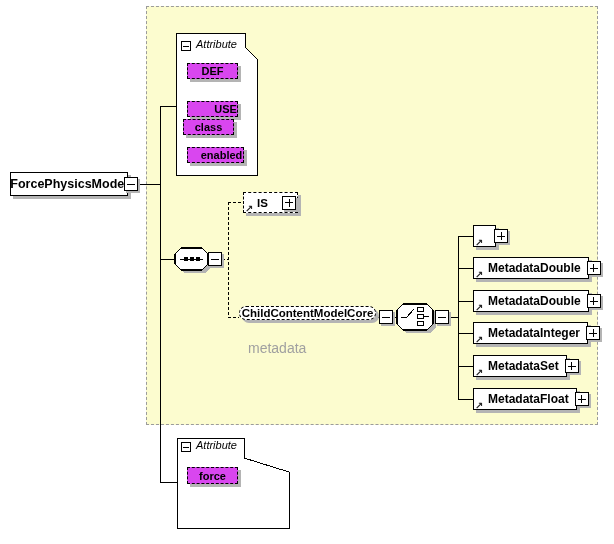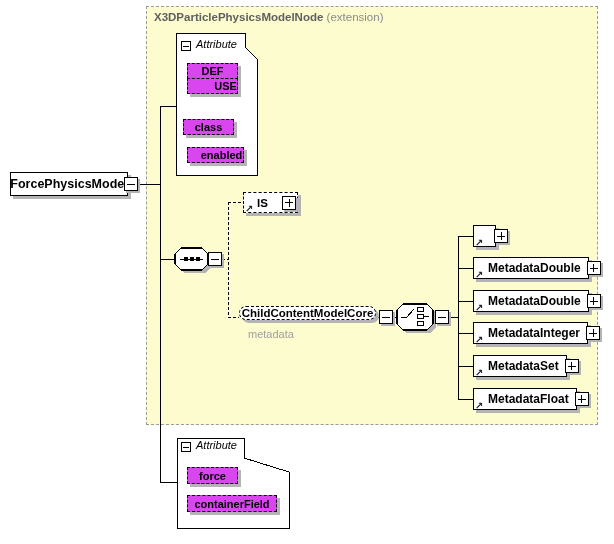--- a/index.html
+++ b/index.html
@@ -57,33 +57,29 @@
   .attr-title{
     position:absolute;font-size:11px;font-style:italic;color:#000;white-space:nowrap;
   }
   .attr{
     position:absolute;height:16px;box-sizing:border-box;background:#d946ef;
     border:1px dashed #000;box-shadow:3px 3px 0 var(--shadow);
     display:flex;align-items:center;justify-content:center;
     font-weight:bold;font-size:11px;color:#000;
   }
   .caption{
-    position:absolute;left:248px;top:328px;font-size:11px;color:var(--caption);text-align:center;
+    position:absolute;left:248px;top:340px;font-size:14px;color:var(--caption);text-align:center;
   }
 </style>
 </head>
 <body>
 
 <div class="canvas">
 
   <div class="region"></div>
-  <div class="region-title">
-    <b>X3DParticlePhysicsModelNode</b>
-    <span>(extension)</span>
-  </div>
 
   <svg class="wires" width="614" height="544" shape-rendering="crispEdges">
 
     <g stroke="#000" stroke-width="1" fill="none">
       <path d="M138,184 H160"></path>
       <path d="M160,106 V482"></path>
       <path d="M160,106 H176"></path>
       <path d="M160,259 H175"></path>
       <path d="M160,482 H177"></path>
       <path d="M376,317 H379"></path>
@@ -143,21 +139,21 @@
     <div class="pm"></div>
   </div>
 
   <div class="pm" style="left:208px;top:252px;"></div>
 
   <div class="pm sm" style="left:181px;top:41px;"></div>
   <div class="attr-title" style="left:196px;top:38px;">Attribute</div>
   <div class="attr" style="left:187px;top:63px;width:51px;">
     <span>DEF</span>
   </div>
-  <div class="attr" style="left:187px;top:78px;width:51px;padding-left:26px;">
+  <div class="attr" style="left:187px;top:101px;width:51px;padding-left:26px;">
     <span>USE</span>
   </div>
   <div class="attr" style="left:183px;top:119px;width:51px;">
     <span>class</span>
   </div>
   <div class="attr" style="left:187px;top:147px;width:57px;padding-left:12px;">
     <span>enabled</span>
   </div>
 
   <div class="node dashed is-node">
@@ -202,17 +198,14 @@
     <span class="ref-arrow">↗</span>
     <span>MetadataFloat</span>
     <div class="pm plus"></div>
   </div>
 
   <div class="pm sm" style="left:181px;top:442px;"></div>
   <div class="attr-title" style="left:196px;top:439px;">Attribute</div>
   <div class="attr" style="left:187px;top:467px;width:51px;height:17px;">
     <span>force</span>
   </div>
-  <div class="attr" style="left:187px;top:495px;width:90px;height:17px;">
-    <span>containerField</span>
-  </div>
 
 </div>
 
 </body></html>

